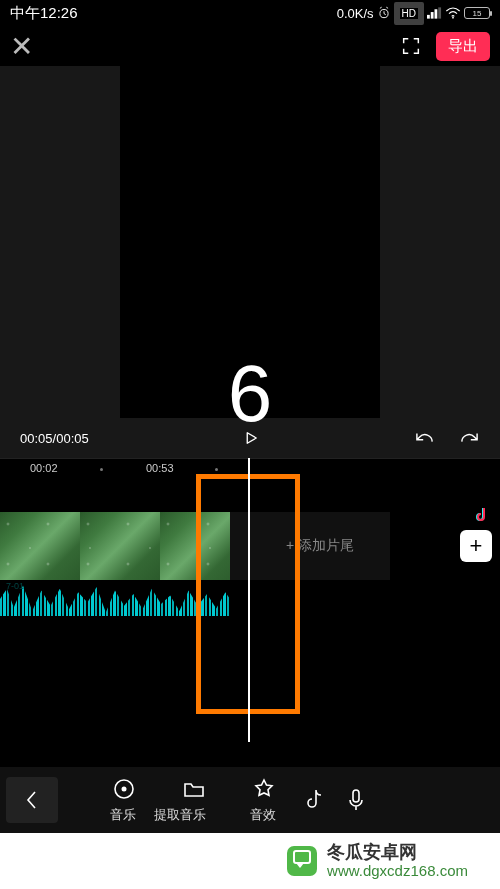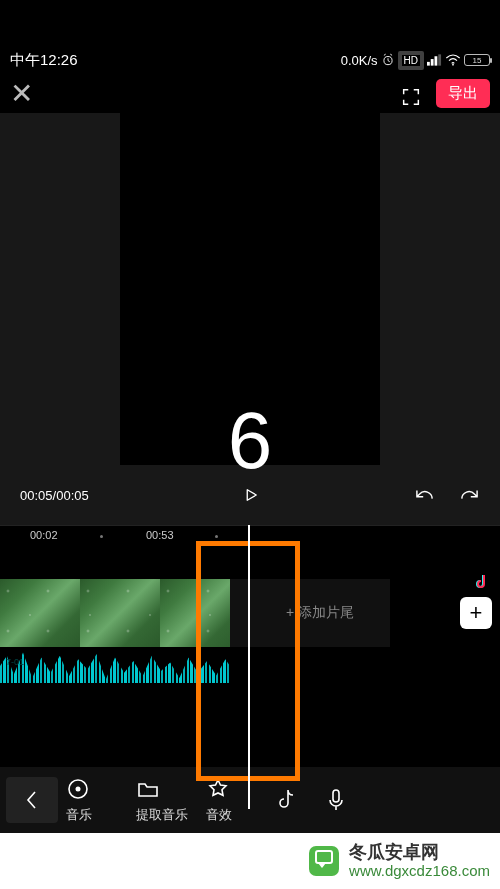--- a/index.html
+++ b/index.html
@@ -15,41 +15,40 @@
 
   
   .status-bar {
     height: 26px;
     display: flex;
     align-items: center;
     justify-content: space-between;
     padding: 0 10px;
     font-size: 15px;
     background: #000;
-    margin-top: 47px;
   }
   .status-right { display: flex; align-items: center; gap: 3px; }
   .status-right span { font-size: 13px; }
   .batt {
     width: 26px; height: 12px; border: 1px solid #bbb; border-radius: 3px; position: relative; display: inline-flex; align-items: center; justify-content: center;
   }
   .batt::after { content: ""; position: absolute; right: -3px; top: 3px; width: 2px; height: 5px; background: #bbb; border-radius: 1px; }
   .batt .lvl { font-size: 8px; color: #ddd; }
 
   
   .top-bar {
     height: 40px;
     display: flex;
     align-items: center;
     justify-content: space-between;
     padding: 0 10px;
     background: #000;
   }
   .close-x { font-size: 28px; color: #bbb; font-weight: 200; cursor: pointer; }
-  .top-right { display: flex; align-items: flex-end; gap: 14px; }
+  .top-right { display: flex; align-items: center; gap: 14px; }
   .export-btn {
     background: #ff2d55;
     color: #fff;
     font-size: 15px;
     padding: 5px 12px;
     border-radius: 5px;
     cursor: pointer;
   }
 
   
@@ -72,21 +71,21 @@
   }
   .step-number {
     font-size: 80px;
     font-weight: 400;
     color: #fff;
     margin-bottom: -22px;
   }
 
   
   .playback {
-    height: 60px;
+    height: 40px;
     display: flex;
     align-items: center;
     justify-content: space-between;
     padding: 10px 20px;
     background: #181818;
   }
   .time { font-size: 13px; color: #fff; }
   .play-icon svg { display: block; }
   .undo-redo { display: flex; gap: 22px; }
 
@@ -154,21 +153,21 @@
     background:
       repeating-linear-gradient(90deg,
         #00d0d8 0 2px, transparent 2px 3px,
         #00e0e8 3px 6px, transparent 6px 7px,
         #00c0c8 7px 9px, transparent 9px 11px);
     clip-path: polygon(0 50%, 3% 20%, 6% 75%, 10% 10%, 14% 85%, 18% 25%, 22% 70%, 26% 20%, 30% 80%, 34% 30%, 38% 60%, 42% 15%, 46% 90%, 50% 25%, 54% 70%, 58% 35%, 62% 80%, 66% 20%, 70% 65%, 74% 40%, 78% 85%, 82% 25%, 86% 70%, 90% 35%, 94% 78%, 98% 30%, 100% 50%, 100% 100%, 0 100%);
     opacity: .9;
   }
   .wave-label {
     position: absolute;
-    top: 108px;
+    top: 99px;
     left: 6px;
     font-size: 9px;
     color: #044;
     z-index: 2;
   }
   .plus-box {
     position: absolute;
     right: 8px;
     top: 48px;
     width: 32px;
@@ -228,41 +227,41 @@
     border-radius: 4px;
     display: flex;
     align-items: center;
     justify-content: center;
     cursor: pointer;
   }
   .tool {
     flex: 0 0 70px;
     display: flex;
     flex-direction: column;
-    align-items: flex-start;
+    align-items: flex-end;
     gap: 5px;
     font-size: 13px;
     color: #ddd;
     cursor: pointer;
   }
   .tool svg { display: block; }
 
   
   .watermark {
     position: absolute;
     bottom: 0;
     left: 0;
     right: 0;
     height: 56px;
     background: #fff;
     display: flex;
     align-items: center;
     justify-content: flex-end;
     gap: 10px;
-    padding: 0 10px;
+    padding: 0 32px;
   }
   .wm-logo {
     width: 30px; height: 30px;
     background: #50b848;
     border-radius: 7px;
     position: relative;
   }
   .wm-logo::before {
     content: "";
     position: absolute;
@@ -290,21 +289,21 @@
 <body>
 
 <div class="status-bar">
   <span>中午12:26</span>
   <div class="status-right">
     <span>0.0K/s</span>
     <svg width="14" height="14" viewBox="0 0 24 24">
         <circle cx="12" cy="13" r="7" class="sig-ico"></circle>
         <path d="M12 9v4l3 2M5 4l3-2M19 4l-3-2" class="sig-ico"></path>
       </svg>
-    <span style="font-size:10px;border:4px solid #404040;padding:0 2px;border-radius:2px">HD</span>
+    <span style="font-size:10px;border:6px solid #404040;padding:0 2px;border-radius:2px">HD</span>
     <svg width="15" height="12" viewBox="0 0 16 12">
         <rect x="0" y="8" width="3" height="4" fill="#fff"></rect>
         <rect x="4" y="5" width="3" height="7" fill="#fff"></rect>
         <rect x="8" y="2" width="3" height="10" fill="#fff"></rect>
         <rect x="12" y="0" width="3" height="12" fill="#555"></rect>
       </svg>
     <svg width="16" height="12" viewBox="0 0 24 18">
         <path d="M2 6 Q12 -3 22 6 M6 10 Q12 4 18 10 M10 14 Q12 12 14 14" class="sig-ico"></path>
         <circle cx="12" cy="16" r="1.3" fill="#fff"></circle>
       </svg>

